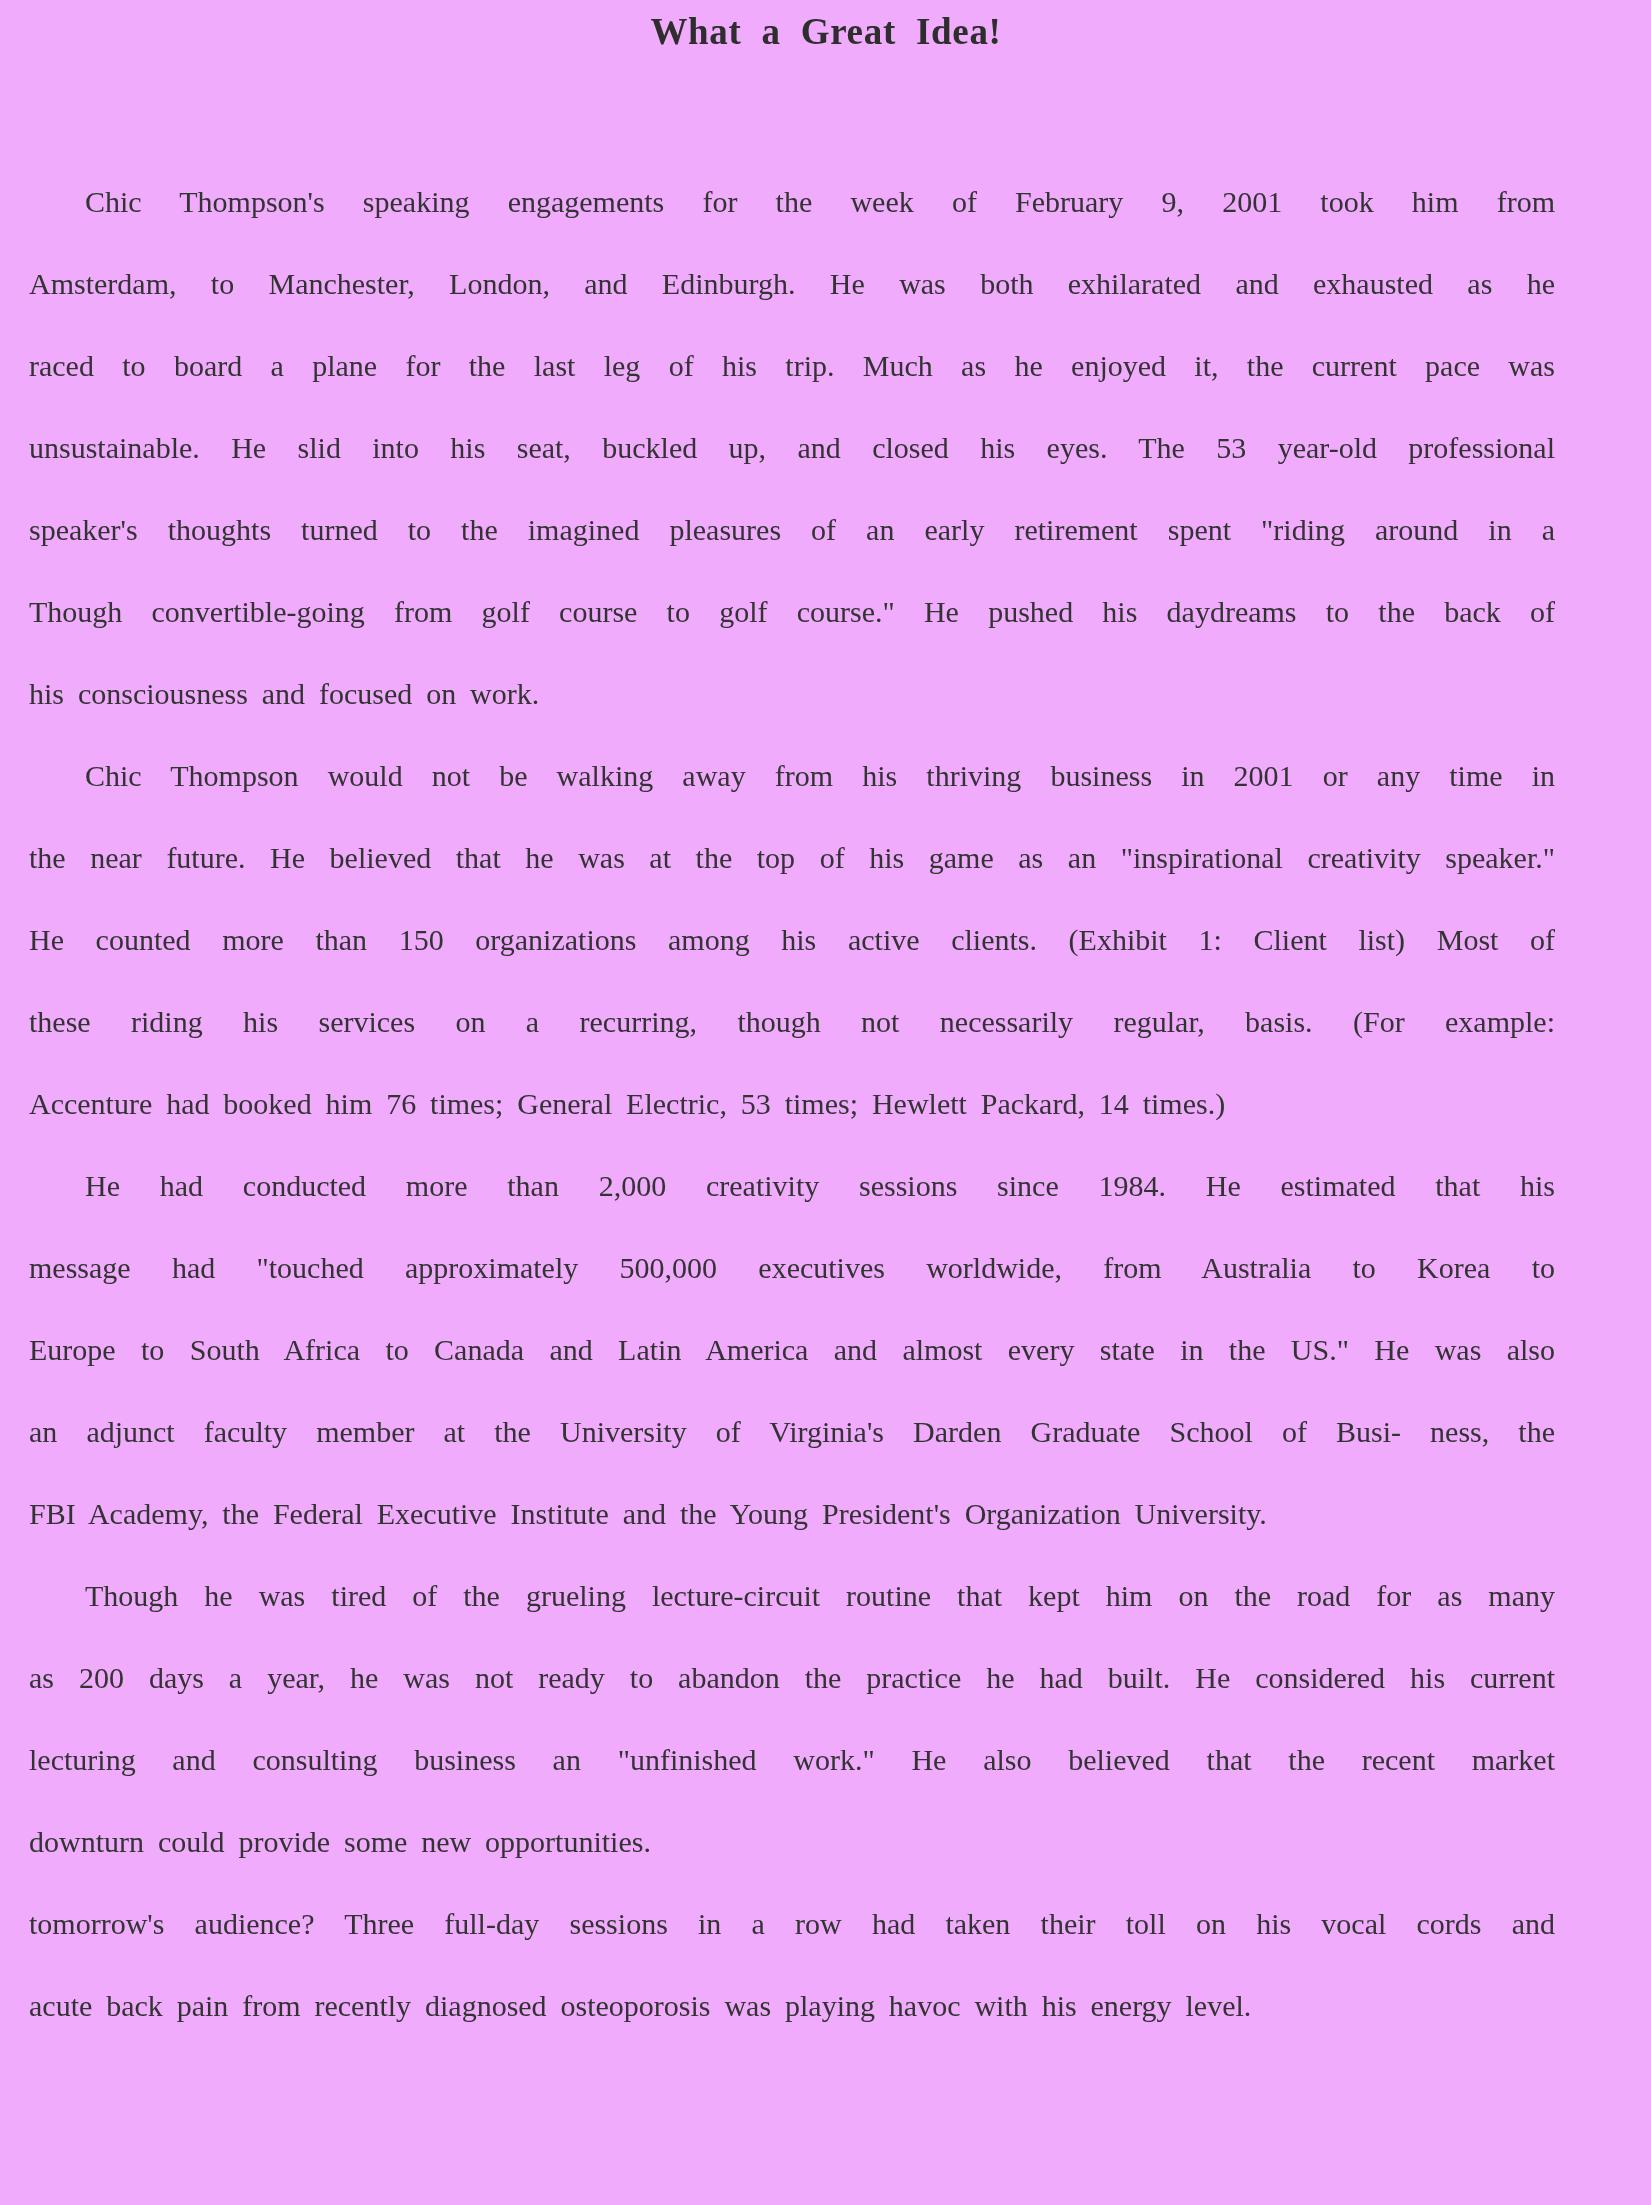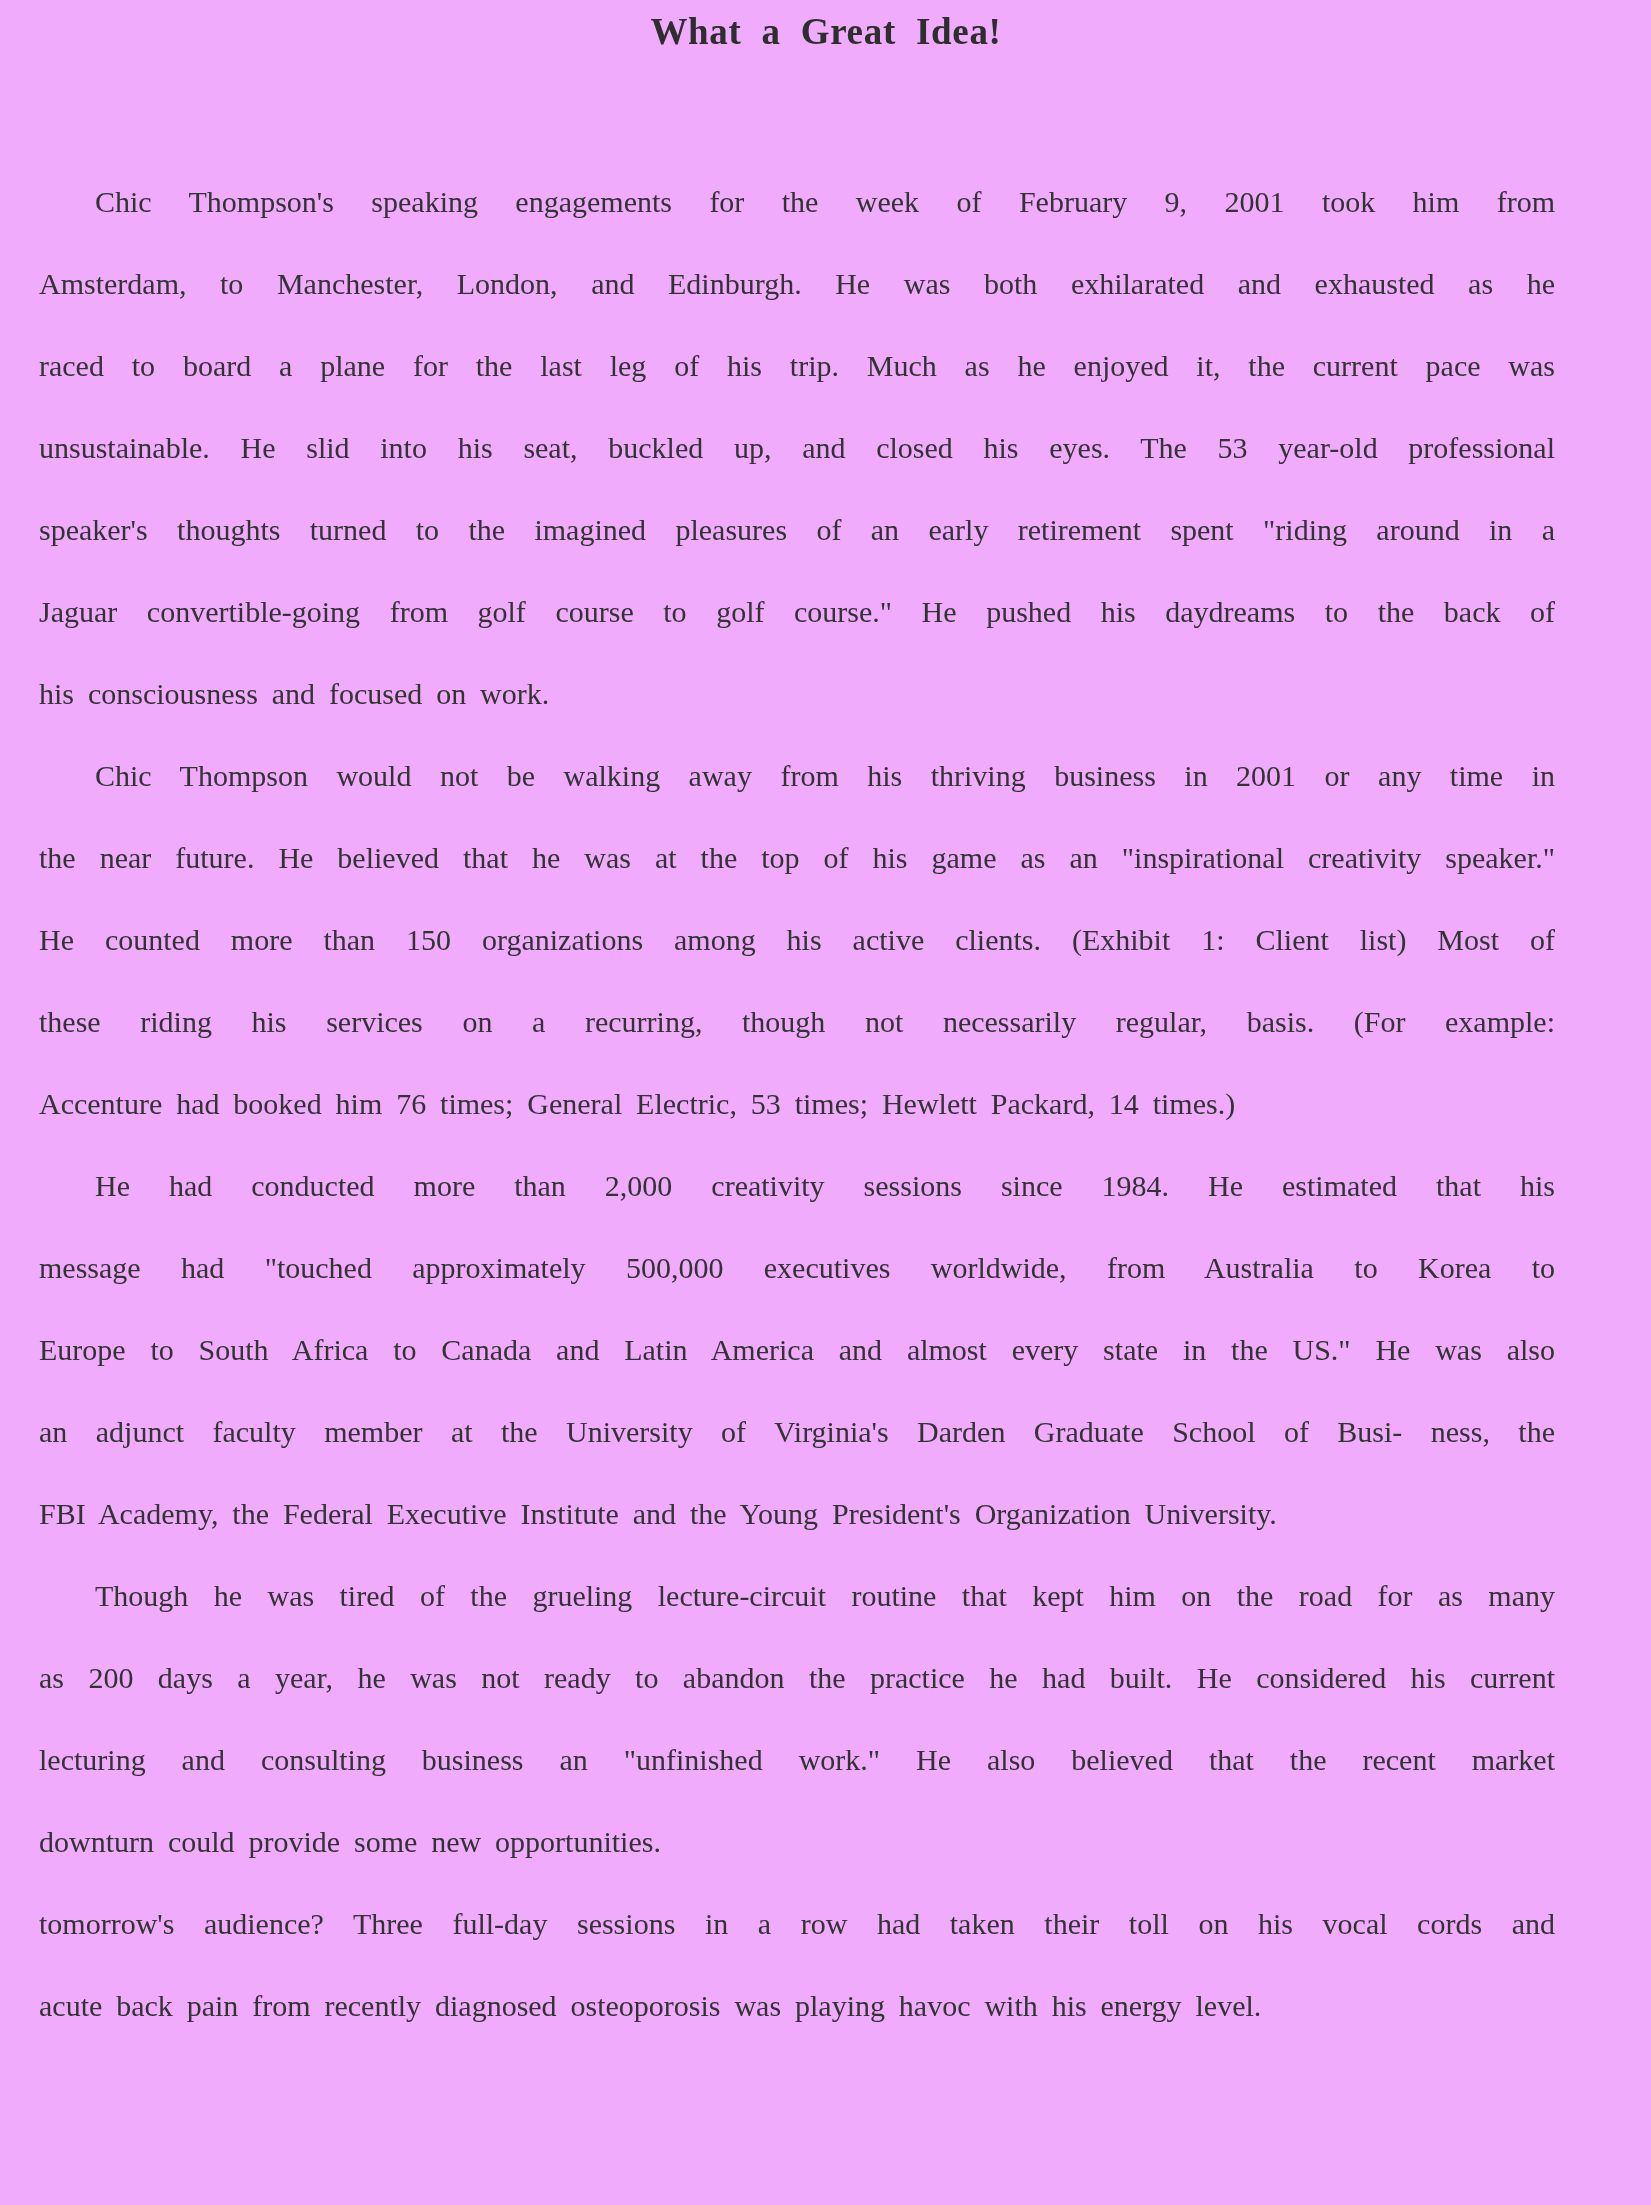--- a/index.html
+++ b/index.html
@@ -21,21 +21,21 @@
     font-size: 37px;
     line-height: 46px;
     font-weight: bold;
     text-align: center;
     word-spacing: 10px;
     letter-spacing: 0.7px;
     color: #2e2e2e;
   }
   .body {
     margin-top: 106px;
-    padding-left: 39px;
+    padding-left: 29px;
     padding-right: 97px;
   }
   .para {
     margin: 0;
     padding: 0;
   }
   .line {
     font-size: 30px;
     line-height: 82px;
     text-align: justify;
@@ -58,21 +58,21 @@
 
 <div class="page">
   <h1 class="title">What a Great Idea!</h1>
   <div class="body" id="doc-body">
       <div class="para">
         <div class="line first">Chic Thompson's speaking engagements for the week of February 9, 2001 took him from</div>
         <div class="line">Amsterdam, to Manchester, London, and Edinburgh. He was both exhilarated and exhausted as he</div>
         <div class="line">raced to board a plane for the last leg of his trip. Much as he enjoyed it, the current pace was</div>
         <div class="line">unsustainable. He slid into his seat, buckled up, and closed his eyes. The 53 year-old professional</div>
         <div class="line">speaker's thoughts turned to the imagined pleasures of an early retirement spent "riding around in a</div>
-        <div class="line">Jaguar convertible-going from golf course to golf course." He pushed his daydreams to the back of</div>
+        <div class="line">Though convertible-going from golf course to golf course." He pushed his daydreams to the back of</div>
         <div class="line last">his consciousness and focused on work.</div>
       </div>
       <div class="para">
         <div class="line first">Chic Thompson would not be walking away from his thriving business in 2001 or any time in</div>
         <div class="line">the near future. He believed that he was at the top of his game as an "inspirational creativity speaker."</div>
         <div class="line">He counted more than 150 organizations among his active clients. (Exhibit 1: Client list) Most of</div>
         <div class="line">these riding his services on a recurring, though not necessarily regular, basis. (For example:</div>
         <div class="line last">Accenture had booked him 76 times; General Electric, 53 times; Hewlett Packard, 14 times.)</div>
       </div>
       <div class="para">

